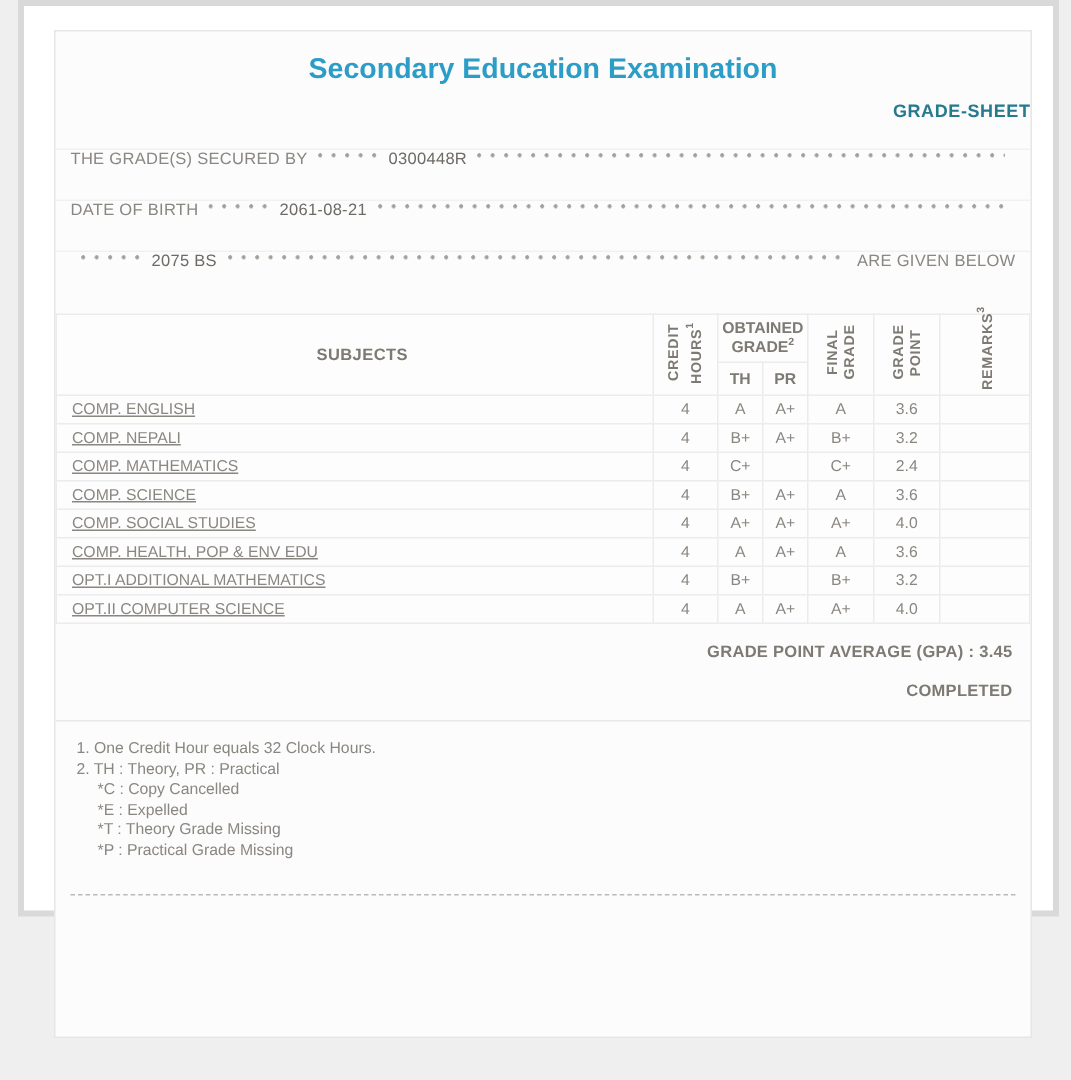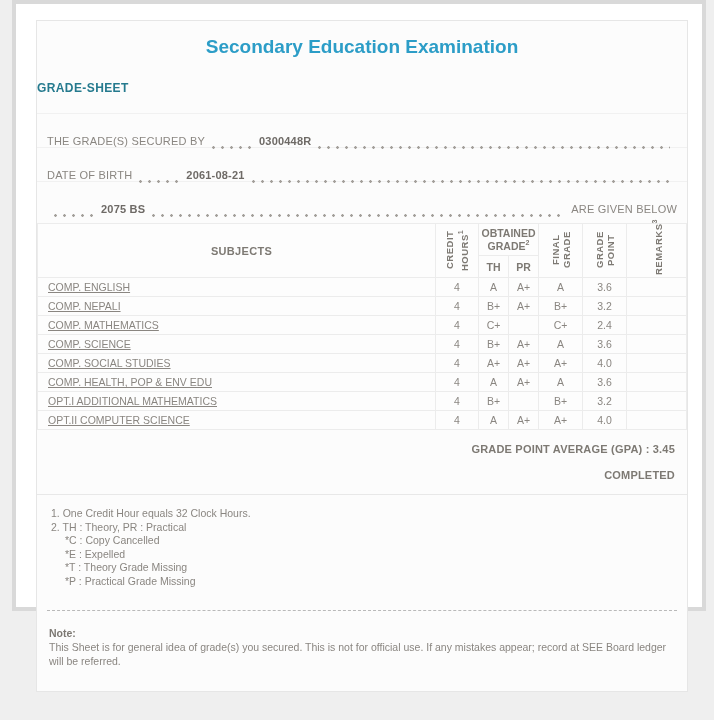--- a/index.html
+++ b/index.html
@@ -26,50 +26,50 @@
     overflow: hidden;
   }
   .title {
     margin-top: 15px;
     text-align: center;
     font-size: 19px;
     font-weight: bold;
     color: #2c9dc7;
   }
   .subtitle {
-    margin-top: 23px;
-    text-align: left;
+    margin-top: 9px;
+    text-align: right;
     font-size: 12px;
     font-weight: bold;
     letter-spacing: 0.4px;
     color: #257a8e;
   }
   .info { margin-top: 18px; }
   .info-row {
     display: flex;
-    align-items: flex-end;
+    align-items: flex-start;
     height: 34px;
     border-top: 1px solid #f1f1f1;
     padding: 0 10px;
     font-size: 11px;
     color: #8a8681;
     letter-spacing: 0.2px;
   }
   .leader {
     height: 3px;
     background-image: radial-gradient(circle at 1.5px 1.5px, #a39f9a 1.2px, transparent 1.5px);
     background-size: 9px 3px;
     background-repeat: repeat-x;
     position: relative;
     top: 2px;
     margin: 0 7px;
   }
   .leader.gap { width: 40px; }
   .leader.fill { flex: 1; }
-  .info-value { font-weight: bold; color: #6e6a66; }
+  .info-value { font-weight: normal; color: #6e6a66; }
   .info-suffix { margin-left: 4px; white-space: nowrap; }
 
   table.grades {
     width: 100%;
     border-collapse: collapse;
     margin-top: 8px;
     font-size: 10.5px;
     color: #8a8681;
     table-layout: fixed;
   }
@@ -264,19 +264,15 @@
       <div>1. One Credit Hour equals 32 Clock Hours.</div>
       <div>2. TH : Theory, PR : Practical</div>
       <div class="indent">*C : Copy Cancelled</div>
       <div class="indent">*E : Expelled</div>
       <div class="indent">*T : Theory Grade Missing</div>
       <div class="indent">*P : Practical Grade Missing</div>
     </div>
 
     <div class="dashed-divider"></div>
 
-    <div class="note">
-      <div class="note-title">Note:</div>
-      <div class="note-text">This Sheet is for general idea of grade(s) you secured. This is not for official use. If any mistakes appear; record at SEE Board ledger will be referred.</div>
-    </div>
 
   </div>
 </div>
 
 </body></html>

